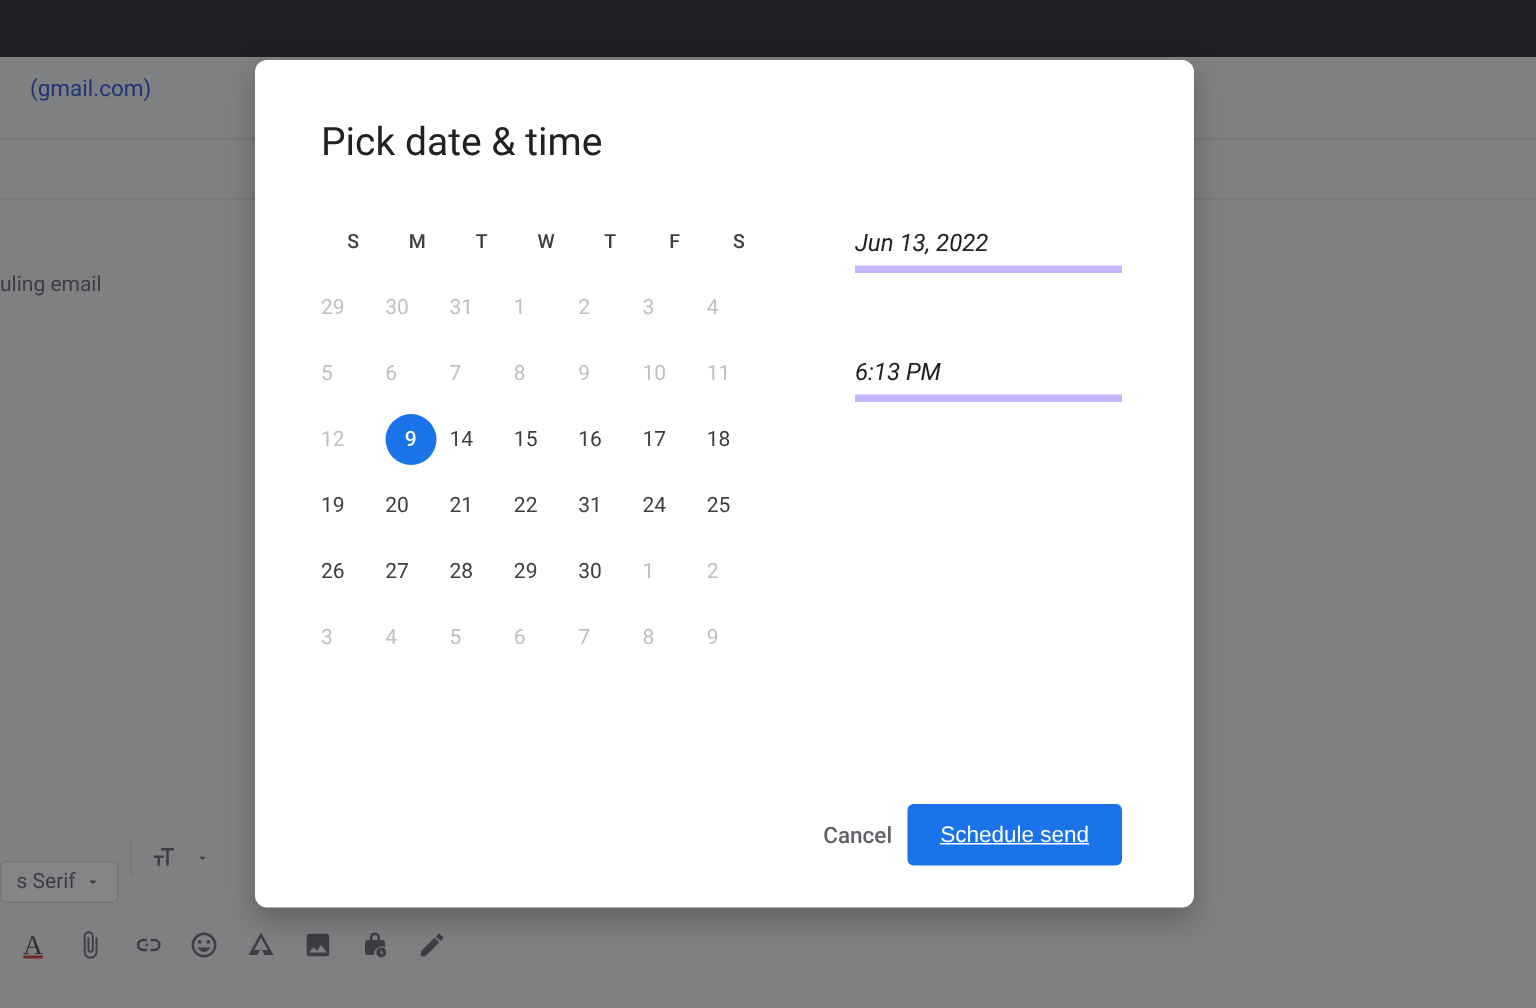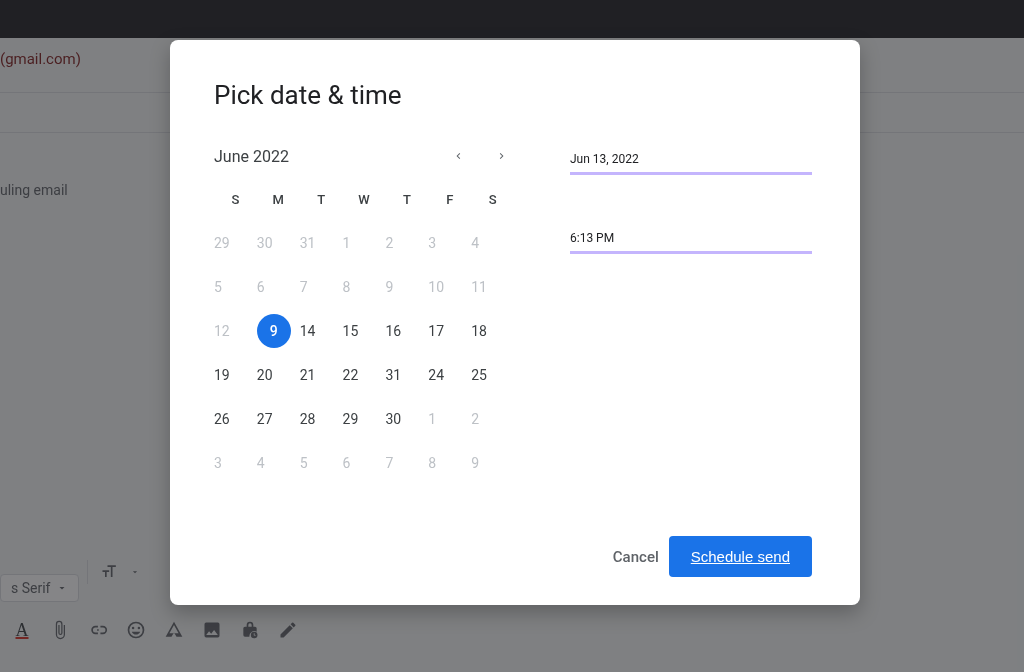--- a/index.html
+++ b/index.html
@@ -13,23 +13,23 @@
     }
     .topbar {
       position: absolute;
       top: 0; left: 0; right: 0;
       height: 38px;
       background: #202124;
     }
     .bg-email {
       position: absolute;
       top: 50px; left: 0;
-      color: #7f1d1d;
+      color: #1d4ed8;
       font-size: 15px;
-      padding-left: 0;
+      padding-left: 20px;
     }
     .bg-subject {
       position: absolute;
       top: 182px; left: 0;
       color: #5f6368;
       font-size: 14px;
     }
     .bg-hr1 {
       position: absolute;
       top: 92px; left: 0; right: 0;
@@ -93,21 +93,21 @@
       font-size: 18px;
       text-decoration: underline;
       text-decoration-color: #d93025;
       text-decoration-thickness: 2px;
       color: #3c4043;
     }
     .dialog {
       position: absolute;
       top: 40px;
       left: 170px;
-      width: 690px;
+      width: 626px;
       height: 565px;
       background: #fff;
       border-radius: 8px;
       box-shadow: 0 8px 20px rgba(0,0,0,0.25);
       padding: 40px 48px 28px 44px;
       display: flex;
       flex-direction: column;
     }
     .dialog-title {
       font-size: 26px;
@@ -169,27 +169,28 @@
       color: #fff;
       width: 34px; height: 34px;
       border-radius: 50%;
       display: flex; align-items: center; justify-content: center;
       font-weight: 500;
     }
     .fields { flex: 1; padding-top: 2px; }
     .field-input {
       width: 100%;
       border: none;
-      border-bottom: 3px solid #c4b5fd;
-      font-size: 12px;
+      border-bottom: 5px solid #c4b5fd;
+      font-size: 16px;
       color: #202124;
       padding: 4px 0 6px 0;
       outline: none;
       font-family: inherit;
       background: transparent;
+      font-style: italic;
     }
     .field-gap { height: 52px; }
     .dialog-actions {
       display: flex;
       justify-content: flex-end;
       align-items: center;
       margin-top: 10px;
     }
     .btn-cancel {
       color: #5f6368;
@@ -278,35 +279,20 @@
       </svg>
     </div>
 </div>
 
 <div class="overlay"></div>
 
 <div class="dialog">
   <div class="dialog-title">Pick date &amp; time</div>
   <div class="dialog-body">
     <div class="calendar">
-      <div class="cal-header">
-        <div class="cal-month">June 2022</div>
-        <div class="cal-nav">
-          <div class="cal-nav-btn">
-            <svg viewBox="0 0 24 24">
-                <path fill="currentColor" d="M15 6l-6 6 6 6 1.4-1.4L11.8 12l4.6-4.6z"></path>
-              </svg>
-          </div>
-          <div class="cal-nav-btn">
-            <svg viewBox="0 0 24 24">
-                <path fill="currentColor" d="M9 6l6 6-6 6-1.4-1.4L12.2 12 7.6 7.4z"></path>
-              </svg>
-          </div>
-        </div>
-      </div>
       <div class="cal-grid" id="cal-grid">
           <div class="cal-dow">S</div>
           <div class="cal-dow">M</div>
           <div class="cal-dow">T</div>
           <div class="cal-dow">W</div>
           <div class="cal-dow">T</div>
           <div class="cal-dow">F</div>
           <div class="cal-dow">S</div>
           <div class="cal-day muted">
             <span>29</span>

